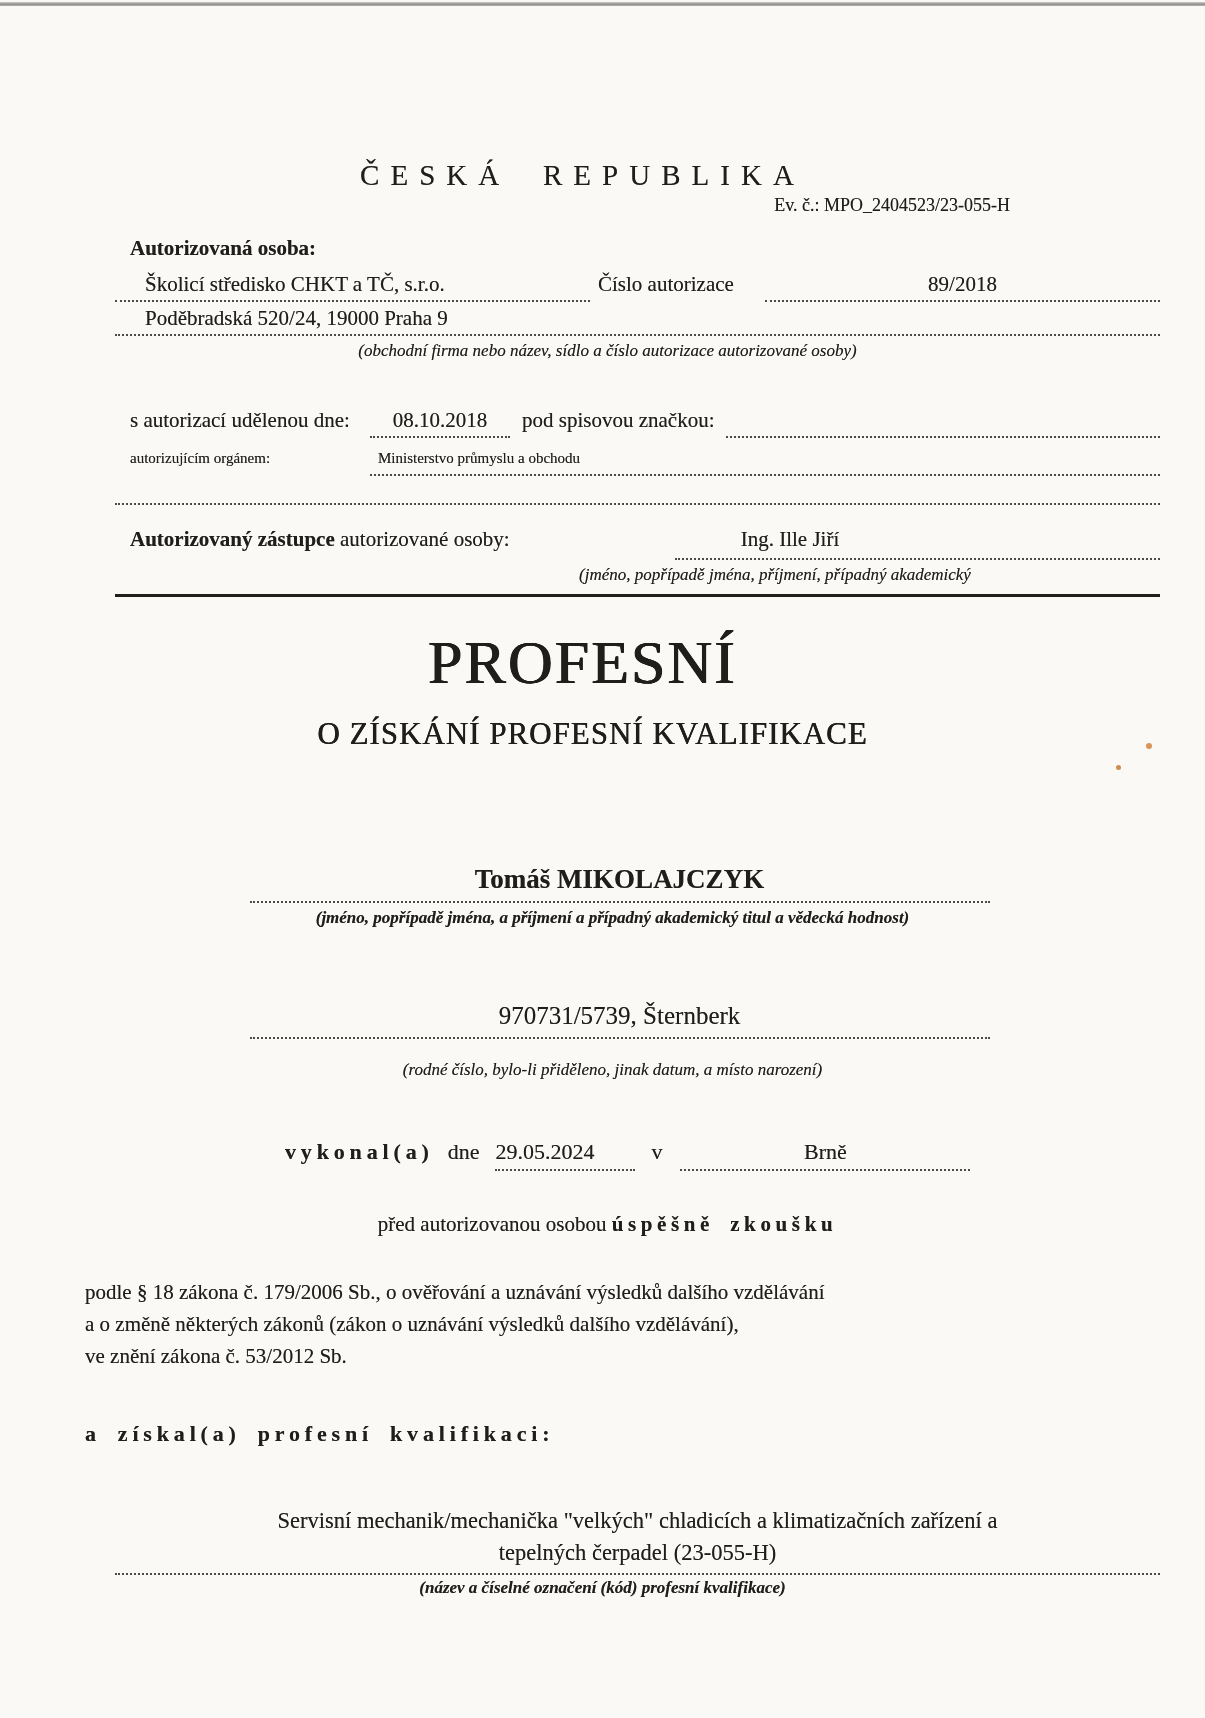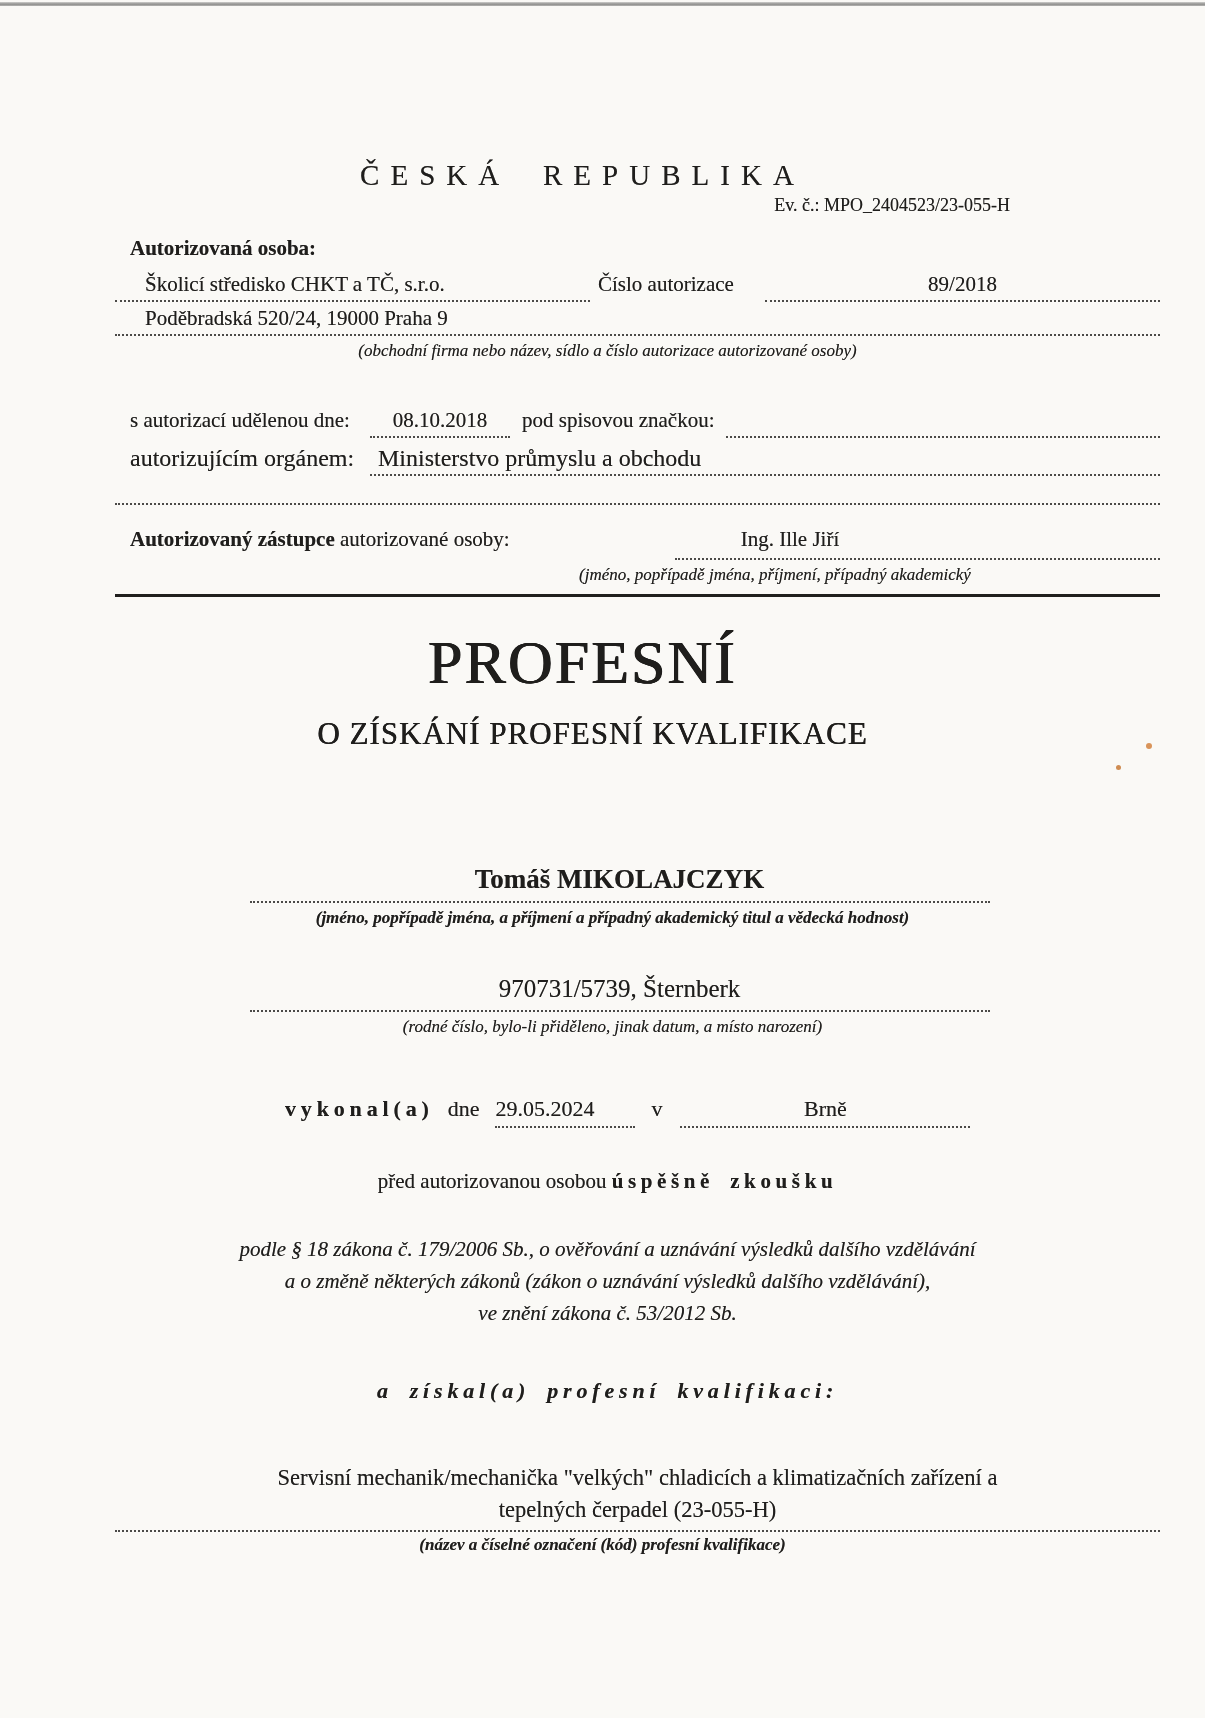--- a/index.html
+++ b/index.html
@@ -22,21 +22,21 @@
   .content {
     position:relative;
     padding:0 45px 0 115px;
     text-shadow:0 0 .5px rgba(25,25,25,.55);
   }
   .row { display:flex; align-items:flex-end; }
   .cell { box-sizing:border-box; }
   .dotted { border-bottom:2px dotted #4b4a48; }
   .lbl { padding-bottom:5px; box-sizing:border-box; white-space:nowrap; }
   .caption { font-style:italic; font-size:17px; line-height:21px; }
-  .center { text-align:center;font-style:italic; }
+  .center { text-align:left; }
 
   .country-title {
     margin-top:158px; text-align:center; transform:translateX(-55px);
     font-size:29px; line-height:34px; letter-spacing:.38em; word-spacing:.5em; white-space:nowrap;
   }
   .ev-line { margin-top:2px; text-align:right; padding-right:150px; font-size:18px; line-height:23px; }
   .section-label { margin-top:18px; padding-left:15px; font-weight:bold; font-size:21px; line-height:26px; }
 
   .row-org { margin-top:10px; font-size:21px; line-height:26px; }
   .org-name   { width:475px; padding:0 0 3px 30px; }
@@ -44,21 +44,21 @@
   .auth-value { flex:1; padding-bottom:3px; text-align:center; }
   .row-addr { margin-top:3px; font-size:21px; line-height:26px; }
   .addr { flex:1; padding:0 0 3px 30px; }
   .caption-org { margin-top:4px; text-align:center; transform:translateX(-30px); }
 
   .granted-row { margin-top:46px; font-size:21px; line-height:26px; }
   .granted-row .lbl1 { width:255px; padding-left:15px; }
   .date1 { width:140px; padding-bottom:3px; text-align:center; }
   .granted-row .lbl2 { padding:0 12px 5px 12px; }
   .grow { flex:1; padding-bottom:3px; }
-  .authority-row { margin-top:7px; font-size:24px; line-height:26px; }
+  .authority-row { margin-top:7px; font-size:15px; line-height:26px; }
   .authority-row .lbl1 { width:255px; padding-left:15px; }
   .authority-value { flex:1; padding:0 0 3px 8px; }
 
   .dotted-rule { margin-top:27px; height:0; border-bottom:2px dotted #4b4a48; }
 
   .rep-row { margin-top:21px; font-size:21px; line-height:26px; align-items:flex-start; }
   .rep-lbl { width:445px; padding-left:15px; white-space:nowrap; }
   .rep-right { flex:1; position:relative; min-height:34px; }
   .rep-underline { margin-left:100px; height:32px; border-bottom:2px dotted #4b4a48; }
   .rep-name { position:absolute; top:0; left:0; width:430px; text-align:center; }
@@ -76,22 +76,22 @@
     font-size:31px; line-height:38px; letter-spacing:1px;
     text-shadow:.4px 0 0 currentColor, 0 0 .5px rgba(25,25,25,.6);
   }
 
   .center-field {
     width:740px; margin:0 auto; text-align:center;
     border-bottom:2px dotted #4b4a48;
   }
   .name-field { margin-top:110px; font-size:27px; line-height:33px; font-weight:bold; padding-bottom:5px; transform:translateX(-18px); }
   .caption-name { margin-top:4px; text-align:center; transform:translateX(-25px);font-weight:bold; }
-  .birth-field { margin-top:45px; font-size:25px; line-height:31px; padding-bottom:6px; transform:translateX(-18px); }
-  .caption-birth { margin-top:4px; text-align:center; transform:translateX(-25px); }
+  .birth-field { margin-top:72px; font-size:25px; line-height:31px; padding-bottom:6px; transform:translateX(-18px); }
+  .caption-birth { margin-top:20px; text-align:center; transform:translateX(-25px); }
 
   .exam-row { margin-top:58px; padding-left:170px; font-size:22px; line-height:28px; }
   .bold-spaced { font-weight:bold; letter-spacing:.22em; white-space:nowrap; }
   .exam-row .plain { padding-bottom:5px;text-align:right; }
   .exam-row .bold-spaced { padding-bottom:5px; margin-right:14px; }
   .date-cell { width:140px; margin:0 16px 0 16px; padding-bottom:3px; text-align:left; }
   .place-cell { width:290px; margin-left:18px; padding-bottom:3px; text-align:center; }
 
   .before-line { margin-top:40px; text-align:center; transform:translateX(-30px); font-size:21px; line-height:27px; }
   .bold-spaced2 { font-weight:bold; letter-spacing:.22em; word-spacing:.3em; }

